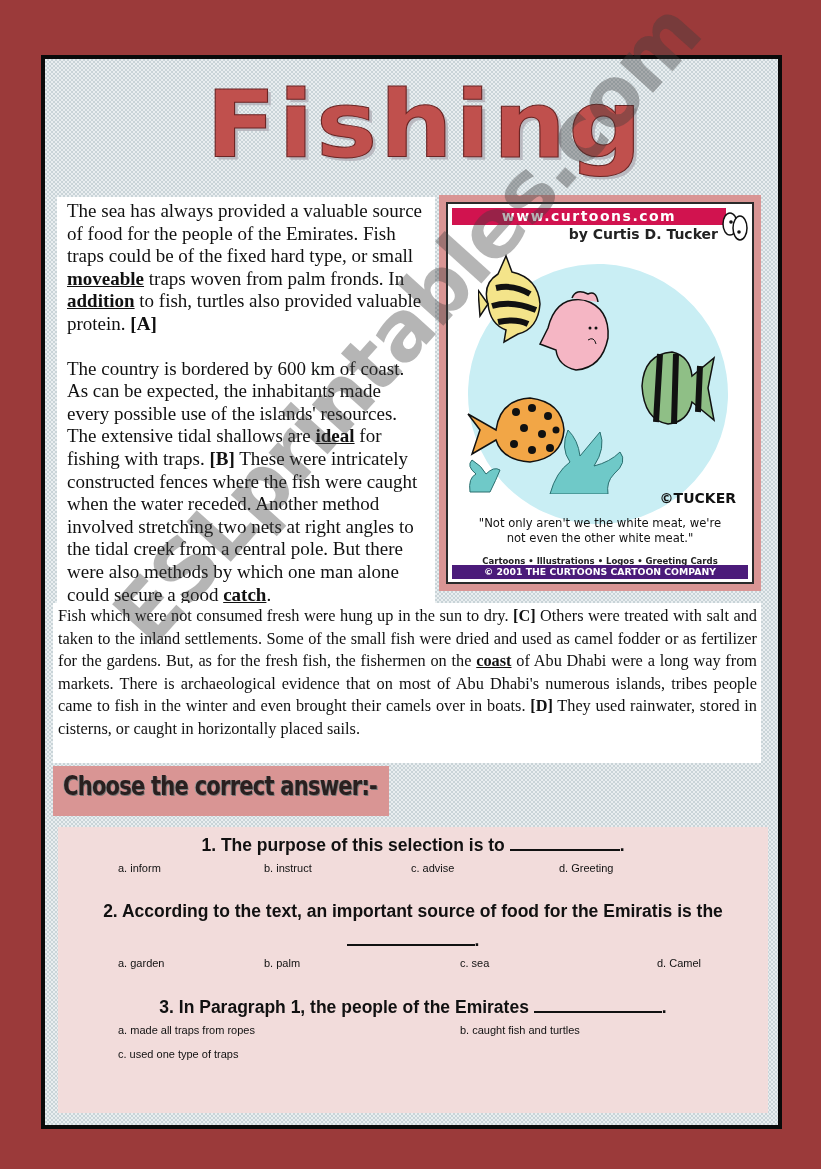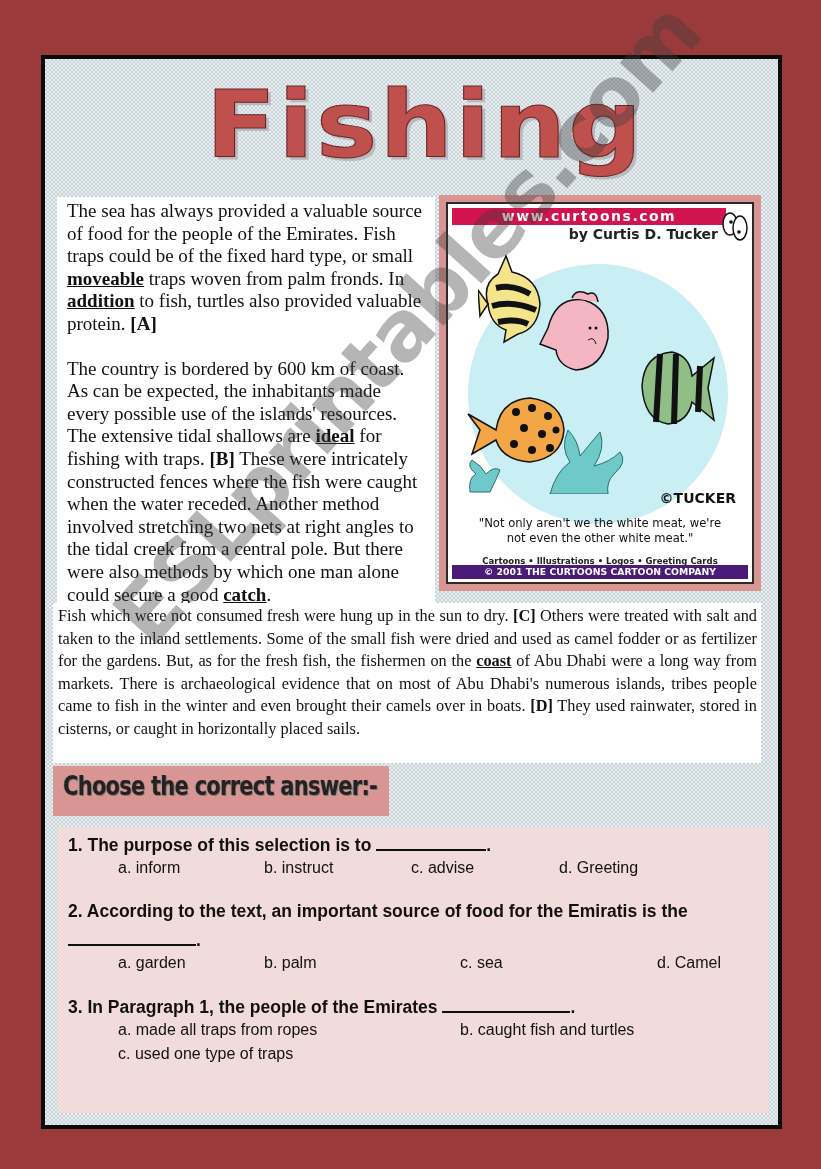--- a/index.html
+++ b/index.html
@@ -28,22 +28,22 @@
   .pic-tucker{position:absolute;right:16px;top:286px;font-family:"DejaVu Sans",sans-serif;font-weight:bold;font-size:14px;color:#111;}
   .pic-quote{position:absolute;left:0;right:0;top:312px;text-align:center;font-family:"DejaVu Sans",sans-serif;font-size:11.6px;line-height:15px;color:#111;}
   .pic-services{position:absolute;left:0;right:0;top:352px;text-align:center;font-family:"DejaVu Sans",sans-serif;font-weight:bold;font-size:8.5px;color:#222;}
   .pic-foot{position:absolute;left:4px;right:4px;bottom:3px;height:14px;background:#4b1b7a;color:#fff;font-family:"DejaVu Sans",sans-serif;font-weight:bold;font-size:9.3px;line-height:14px;text-align:center;}
   .p3{position:absolute;left:8px;top:544px;width:708px;height:160px;background:#fff;box-sizing:border-box;padding:2px 4px 0 5px;
     font-size:16.3px;line-height:22.5px;color:#111;text-align:justify;}
   .choose{position:absolute;left:8px;top:707px;width:336px;height:50px;background:#d99594;box-sizing:border-box;padding:4px 10px;}
   .choose span{font-family:"DejaVu Sans",sans-serif;font-weight:bold;font-size:27px;color:#2a1f1f;letter-spacing:-1px;display:inline-block;transform:scaleX(0.78);transform-origin:left;text-shadow:1px 1px 0 #777,-1px 0 0 #999;white-space:nowrap;}
   .quiz{position:absolute;left:13px;top:768px;width:710px;height:286px;background:#f2dcdb;box-sizing:border-box;padding:4px 10px;
     font-family:"Liberation Sans",sans-serif;color:#111;}
-  .q{font-weight:bold;font-size:17.5px;line-height:22px;margin:0;}
-  .opts{position:relative;height:24px;font-size:16px;line-height:24px;}
+  .q{font-weight:bold;font-size:17.5px;line-height:22px;margin:0;text-align:center;}
+  .opts{position:relative;height:24px;font-size:11px;line-height:24px;}
   .opts span{position:absolute;top:0;white-space:nowrap;}
   .blank{display:inline-block;border-bottom:2px solid #111;height:16px;vertical-align:baseline;}
   .wm{position:absolute;left:50px;top:540px;font-family:"DejaVu Sans",sans-serif;font-weight:bold;font-size:82px;color:rgba(60,60,60,0.38);
     transform:rotate(-48deg);transform-origin:left top;white-space:nowrap;pointer-events:none;letter-spacing:-2px;}
 </style>
 </head>
 <body>
 
 <div class="page">
 

